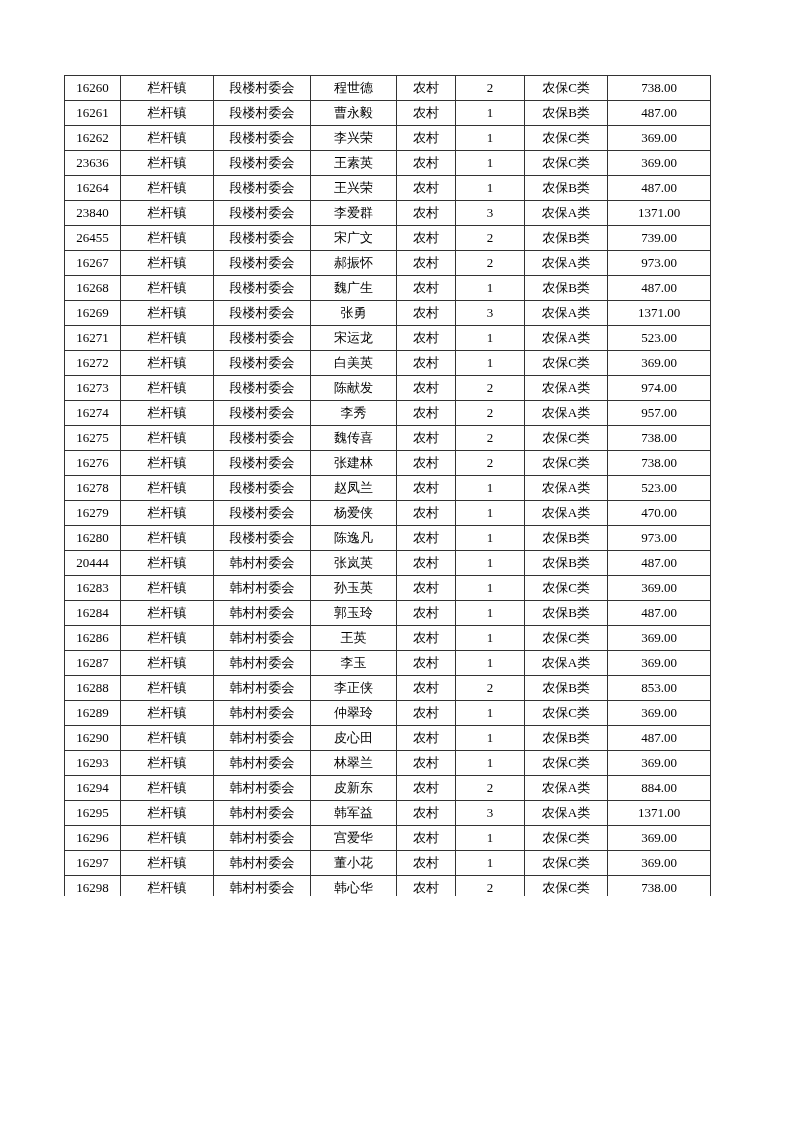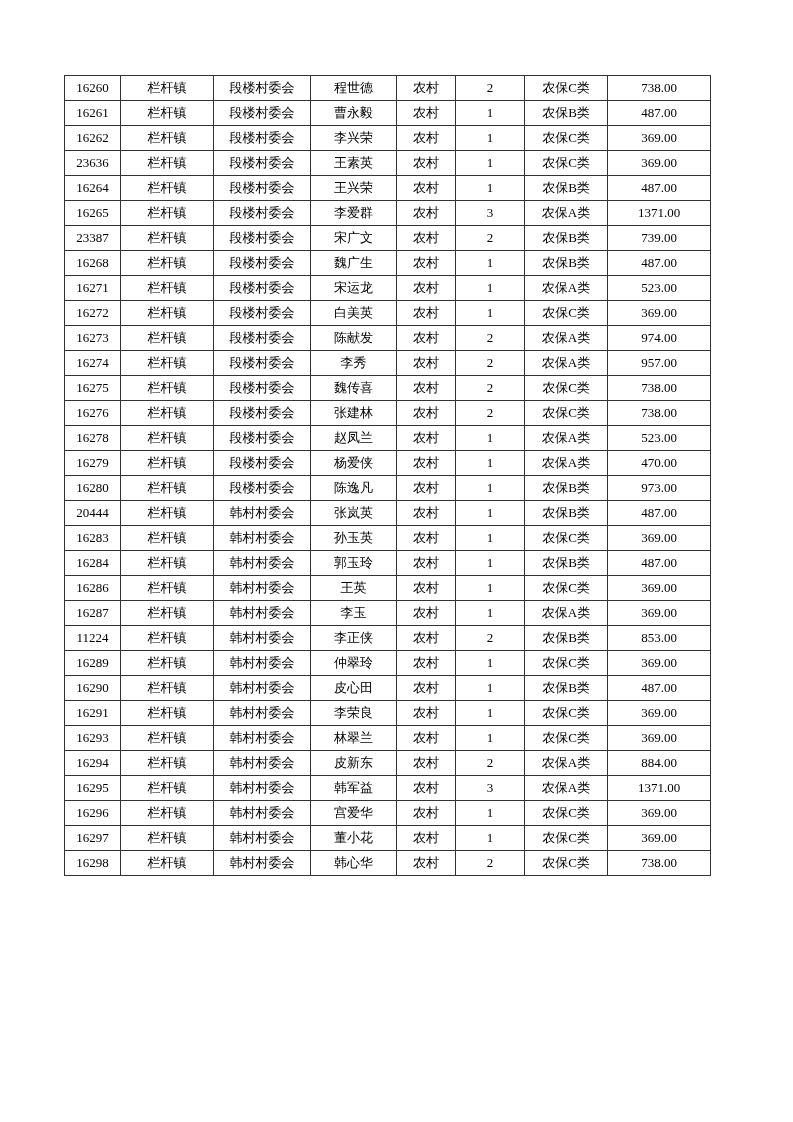--- a/index.html
+++ b/index.html
@@ -107,50 +107,70 @@
           <td class="col-id">16264</td>
           <td class="col-town">栏杆镇</td>
           <td class="col-village">段楼村委会</td>
           <td class="col-name">王兴荣</td>
           <td class="col-type">农村</td>
           <td class="col-count">1</td>
           <td class="col-category">农保B类</td>
           <td class="col-amount">487.00</td>
         </tr>
         <tr>
-          <td class="col-id">16265</td>
+          <td class="col-id">23840</td>
           <td class="col-town">栏杆镇</td>
           <td class="col-village">段楼村委会</td>
           <td class="col-name">李爱群</td>
           <td class="col-type">农村</td>
           <td class="col-count">3</td>
           <td class="col-category">农保A类</td>
           <td class="col-amount">1371.00</td>
         </tr>
         <tr>
-          <td class="col-id">23387</td>
+          <td class="col-id">26455</td>
           <td class="col-town">栏杆镇</td>
           <td class="col-village">段楼村委会</td>
           <td class="col-name">宋广文</td>
           <td class="col-type">农村</td>
           <td class="col-count">2</td>
           <td class="col-category">农保B类</td>
           <td class="col-amount">739.00</td>
         </tr>
         <tr>
+          <td class="col-id">16267</td>
+          <td class="col-town">栏杆镇</td>
+          <td class="col-village">段楼村委会</td>
+          <td class="col-name">郝振怀</td>
+          <td class="col-type">农村</td>
+          <td class="col-count">2</td>
+          <td class="col-category">农保A类</td>
+          <td class="col-amount">973.00</td>
+        </tr>
+        <tr>
           <td class="col-id">16268</td>
           <td class="col-town">栏杆镇</td>
           <td class="col-village">段楼村委会</td>
           <td class="col-name">魏广生</td>
           <td class="col-type">农村</td>
           <td class="col-count">1</td>
           <td class="col-category">农保B类</td>
           <td class="col-amount">487.00</td>
         </tr>
         <tr>
+          <td class="col-id">16269</td>
+          <td class="col-town">栏杆镇</td>
+          <td class="col-village">段楼村委会</td>
+          <td class="col-name">张勇</td>
+          <td class="col-type">农村</td>
+          <td class="col-count">3</td>
+          <td class="col-category">农保A类</td>
+          <td class="col-amount">1371.00</td>
+        </tr>
+        <tr>
           <td class="col-id">16271</td>
           <td class="col-town">栏杆镇</td>
           <td class="col-village">段楼村委会</td>
           <td class="col-name">宋运龙</td>
           <td class="col-type">农村</td>
           <td class="col-count">1</td>
           <td class="col-category">农保A类</td>
           <td class="col-amount">523.00</td>
         </tr>
         <tr>
@@ -277,21 +297,21 @@
           <td class="col-id">16287</td>
           <td class="col-town">栏杆镇</td>
           <td class="col-village">韩村村委会</td>
           <td class="col-name">李玉</td>
           <td class="col-type">农村</td>
           <td class="col-count">1</td>
           <td class="col-category">农保A类</td>
           <td class="col-amount">369.00</td>
         </tr>
         <tr>
-          <td class="col-id">11224</td>
+          <td class="col-id">16288</td>
           <td class="col-town">栏杆镇</td>
           <td class="col-village">韩村村委会</td>
           <td class="col-name">李正侠</td>
           <td class="col-type">农村</td>
           <td class="col-count">2</td>
           <td class="col-category">农保B类</td>
           <td class="col-amount">853.00</td>
         </tr>
         <tr>
           <td class="col-id">16289</td>
@@ -305,30 +325,20 @@
         </tr>
         <tr>
           <td class="col-id">16290</td>
           <td class="col-town">栏杆镇</td>
           <td class="col-village">韩村村委会</td>
           <td class="col-name">皮心田</td>
           <td class="col-type">农村</td>
           <td class="col-count">1</td>
           <td class="col-category">农保B类</td>
           <td class="col-amount">487.00</td>
-        </tr>
-        <tr>
-          <td class="col-id">16291</td>
-          <td class="col-town">栏杆镇</td>
-          <td class="col-village">韩村村委会</td>
-          <td class="col-name">李荣良</td>
-          <td class="col-type">农村</td>
-          <td class="col-count">1</td>
-          <td class="col-category">农保C类</td>
-          <td class="col-amount">369.00</td>
         </tr>
         <tr>
           <td class="col-id">16293</td>
           <td class="col-town">栏杆镇</td>
           <td class="col-village">韩村村委会</td>
           <td class="col-name">林翠兰</td>
           <td class="col-type">农村</td>
           <td class="col-count">1</td>
           <td class="col-category">农保C类</td>
           <td class="col-amount">369.00</td>

